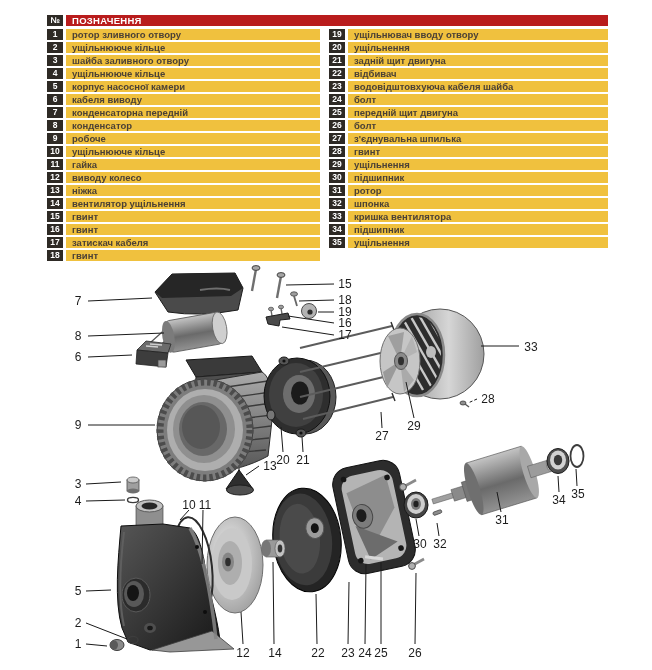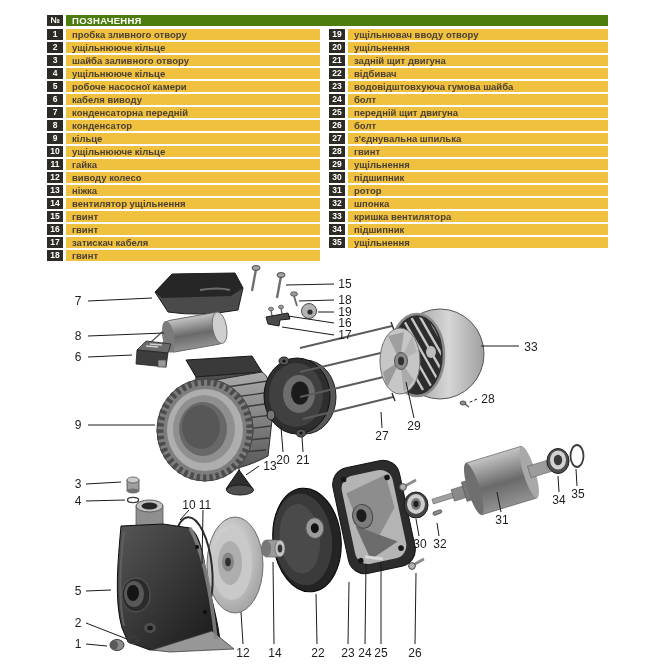--- a/index.html
+++ b/index.html
@@ -2,21 +2,21 @@
 <html><head>
 <meta charset="utf-8">
 <style>
   html,body{margin:0;padding:0;background:#ffffff;}
   .page{position:relative;width:652px;height:670px;background:#ffffff;overflow:hidden;
         font-family:"Liberation Sans",sans-serif;}
   .legend{position:absolute;left:47px;top:15px;width:561px;}
   .lheader{display:flex;gap:3px;height:11px;margin-bottom:3px;}
   .numbox{width:16px;background:#2e2a25;color:#ffffff;font-size:8.5px;font-weight:bold;
           text-align:center;line-height:11px;flex:0 0 16px;}
-  .hcell{flex:1;background:#4d7c0f;color:#ffffff;font-size:9.5px;font-weight:bold;
+  .hcell{flex:1;background:#b91c1c;color:#ffffff;font-size:9.5px;font-weight:bold;
          line-height:11.5px;padding-left:6px;letter-spacing:0.3px;}
   .cols{display:flex;}
   .col-left{width:273px;margin-right:9px;flex:0 0 273px;}
   .col-right{flex:1;}
   .lrow{display:flex;gap:3px;height:11px;margin-bottom:2px;}
   .lcell{flex:1;background:#f0c13e;color:#4b4136;font-size:9.5px;font-weight:bold;
          line-height:11.5px;padding-left:6px;white-space:nowrap;overflow:hidden;}
   .diagram{position:absolute;left:0;top:262px;width:652px;height:408px;}
   svg text.callout{font-family:"Liberation Sans",sans-serif;font-size:12px;fill:#1c1c1c;
                    text-anchor:middle;dominant-baseline:central;}
@@ -28,53 +28,53 @@
 
   <div class="legend">
     <div class="lheader">
       <div class="numbox">№</div>
       <div class="hcell">ПОЗНАЧЕННЯ</div>
     </div>
     <div class="cols">
       <div class="col-left">
         <div class="lrow">
             <span class="numbox">1</span>
-            <span class="lcell">пробка зливного отвору</span>
+            <span class="lcell">ротор зливного отвору</span>
           </div>
         <div class="lrow">
             <span class="numbox">2</span>
             <span class="lcell">ущільнююче кільце</span>
           </div>
         <div class="lrow">
             <span class="numbox">3</span>
             <span class="lcell">шайба заливного отвору</span>
           </div>
         <div class="lrow">
             <span class="numbox">4</span>
             <span class="lcell">ущільнююче кільце</span>
           </div>
         <div class="lrow">
             <span class="numbox">5</span>
-            <span class="lcell">робоче насосної камери</span>
+            <span class="lcell">корпус насосної камери</span>
           </div>
         <div class="lrow">
             <span class="numbox">6</span>
             <span class="lcell">кабеля виводу</span>
           </div>
         <div class="lrow">
             <span class="numbox">7</span>
             <span class="lcell">конденсаторна передній</span>
           </div>
         <div class="lrow">
             <span class="numbox">8</span>
             <span class="lcell">конденсатор</span>
           </div>
         <div class="lrow">
             <span class="numbox">9</span>
-            <span class="lcell">кільце</span>
+            <span class="lcell">робоче</span>
           </div>
         <div class="lrow">
             <span class="numbox">10</span>
             <span class="lcell">ущільнююче кільце</span>
           </div>
         <div class="lrow">
             <span class="numbox">11</span>
             <span class="lcell">гайка</span>
           </div>
         <div class="lrow">
@@ -118,21 +118,21 @@
         <div class="lrow">
             <span class="numbox">21</span>
             <span class="lcell">задній щит двигуна</span>
           </div>
         <div class="lrow">
             <span class="numbox">22</span>
             <span class="lcell">відбивач</span>
           </div>
         <div class="lrow">
             <span class="numbox">23</span>
-            <span class="lcell">водовідштовхуюча гумова шайба</span>
+            <span class="lcell">водовідштовхуюча кабеля шайба</span>
           </div>
         <div class="lrow">
             <span class="numbox">24</span>
             <span class="lcell">болт</span>
           </div>
         <div class="lrow">
             <span class="numbox">25</span>
             <span class="lcell">передній щит двигуна</span>
           </div>
         <div class="lrow">

